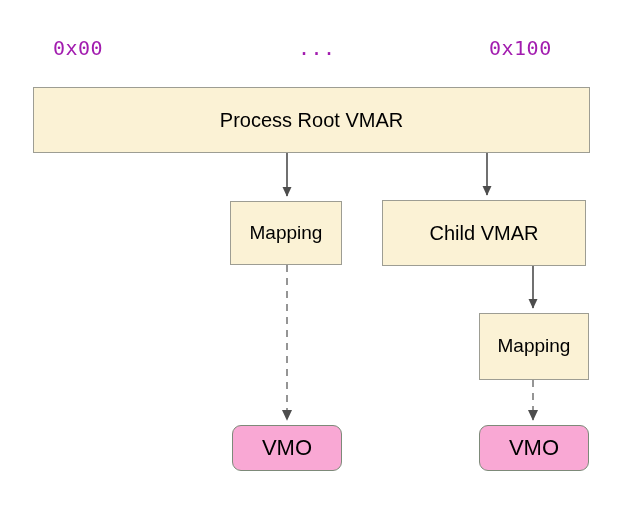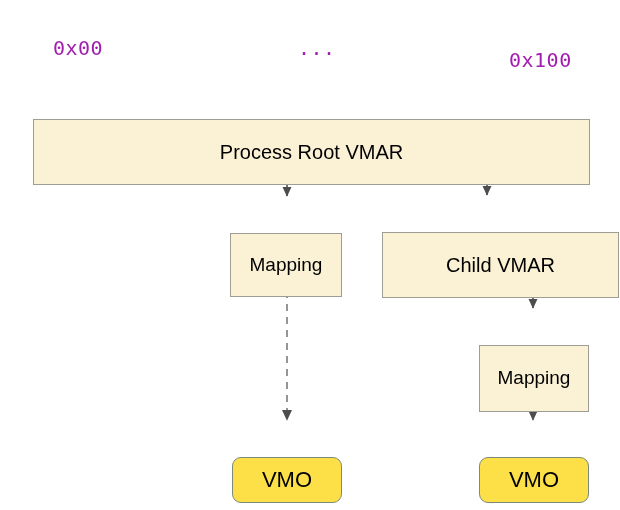--- a/index.html
+++ b/index.html
@@ -27,48 +27,47 @@
     position: absolute;
     box-sizing: border-box;
     display: flex;
     align-items: center;
     justify-content: center;
     color: #000000;
     font-family: "Liberation Sans", sans-serif;
     font-size: 19px;
     line-height: 1.1;
     text-align: center;
-    margin-top: 32px;
   }
   .node-vmar {
     background: #fbf2d5;
     border: 1.6px solid #9d9d93;
   }
   .node-vmo {
-    background: #fde047;
+    background: #f9a8d4;
     border: 1.6px solid #7d8a79;
     border-radius: 9px;
   }
   #root-vmar {
     left: 33px;
     top: 87px;
     width: 557px;
     height: 66px;
     font-size: 20px;
   }
   #mapping-left {
     left: 230px;
     top: 201px;
     width: 112px;
     height: 64px;
   }
   #child-vmar {
     left: 382px;
     top: 200px;
-    width: 237px;
+    width: 204px;
     height: 66px;
     font-size: 20px;
   }
   #mapping-right {
     left: 479px;
     top: 313px;
     width: 110px;
     height: 67px;
   }
   #vmo-left {
@@ -96,21 +95,21 @@
 </style>
 </head>
 <body>
 
 <div id="canvas">
 
   <div class="addr-label" style="left:53px; top:36px;">0x00</div>
 
   <div class="addr-label" style="left:298px; top:36px;">...</div>
 
-  <div class="addr-label" style="left:509px; top:36px;margin-top:12px;">0x100</div>
+  <div class="addr-label" style="left:489px; top:36px;">0x100</div>
 
   <svg id="edges" viewBox="0 0 620 510" xmlns="http://www.w3.org/2000/svg">
     <defs>
       <marker id="arrowhead" markerWidth="7" markerHeight="7" refX="5.6" refY="3.2" orient="auto" markerUnits="strokeWidth">
         <path d="M 0 0.4 L 6 3.2 L 0 6 z" fill="#4d4d4d"></path>
       </marker>
     </defs>
 
     <line x1="287" y1="153" x2="287" y2="196" stroke="#4d4d4d" stroke-width="1.6" marker-end="url(#arrowhead)"></line>
 

